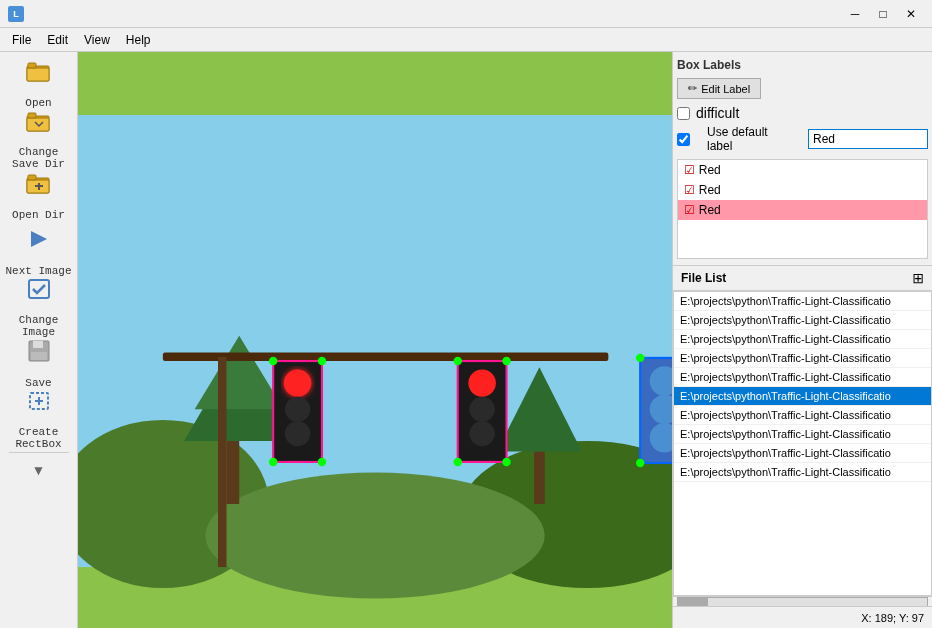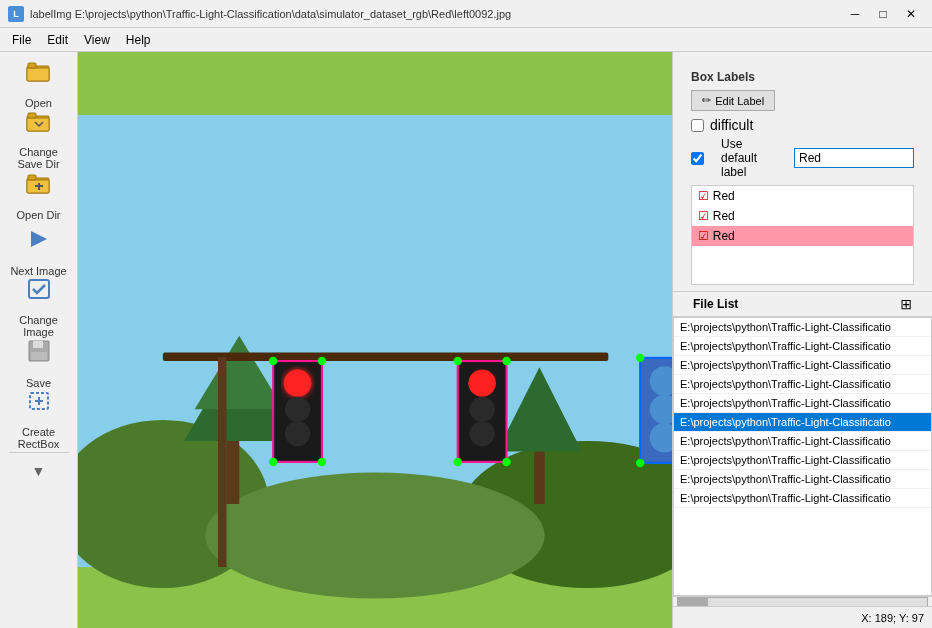--- a/index.html
+++ b/index.html
@@ -76,20 +76,21 @@
       height: 54px;
       display: flex;
       flex-direction: column;
       align-items: center;
       justify-content: center;
       cursor: pointer;
       border: 1px solid transparent;
       border-radius: 3px;
       gap: 12px;
       background: transparent;
+      font-family: Liberation Mono, monospace;
     }
     .tool-icon {
       width: 28px; height: 28px;
       display: flex; align-items: center; justify-content: center;
     }
     .tool-label { font-size: 11px; color: #333; text-align: center; }
 
     
     .canvas-area {
       flex: 1;
@@ -102,23 +103,22 @@
     .right-panel {
       width: 260px;
       background: #f0f0f0;
       border-left: 1px solid #ccc;
       display: flex;
       flex-direction: column;
     }
 
     
     .box-labels {
-      padding: 6px 18px;
+      padding: 6px 4px;
       border-bottom: 1px solid #ccc;
-      margin-top: 12px;
     }
     .section-title {
       font-size: 12px;
       font-weight: bold;
       margin-bottom: 6px;
       color: #333;
     }
     .edit-label-btn {
       background: #e0e0e0;
       border: 1px solid #aaa;
@@ -162,21 +162,21 @@
 
     
     .file-list-section {
       flex: 1;
       display: flex;
       flex-direction: column;
       overflow: hidden;
     }
     .file-list-header {
       display: flex; align-items: center; justify-content: space-between;
-      padding: 4px 20px;
+      padding: 4px 8px;
       border-bottom: 1px solid #ccc;
       background: #f0f0f0;
     }
     .file-list-title { font-weight: bold; font-size: 12px; }
     .file-list-icon { font-size: 14px; cursor: pointer; }
     .file-list-content {
       flex: 1;
       background: white;
       overflow-y: auto;
       border: 1px solid #ccc;
@@ -232,21 +232,20 @@
     }
   </style>
 </head>
 <body>
 
 <div class="title-bar">
   <div class="title-bar-left">
     <div class="title-icon">
       <span>L</span>
     </div>
-    <span class="title-text">labelImg  E:\projects\python\Traffic-Light-Classification\data\simulator_dataset_rgb\Red\left0092.jpg</span>
   </div>
   <div class="title-bar-controls">
     <button class="title-btn">─</button>
     <button class="title-btn">□</button>
     <button class="title-btn close">✕</button>
   </div>
 </div>
 
 <div class="menu-bar">
   <span class="menu-item">File</span>

